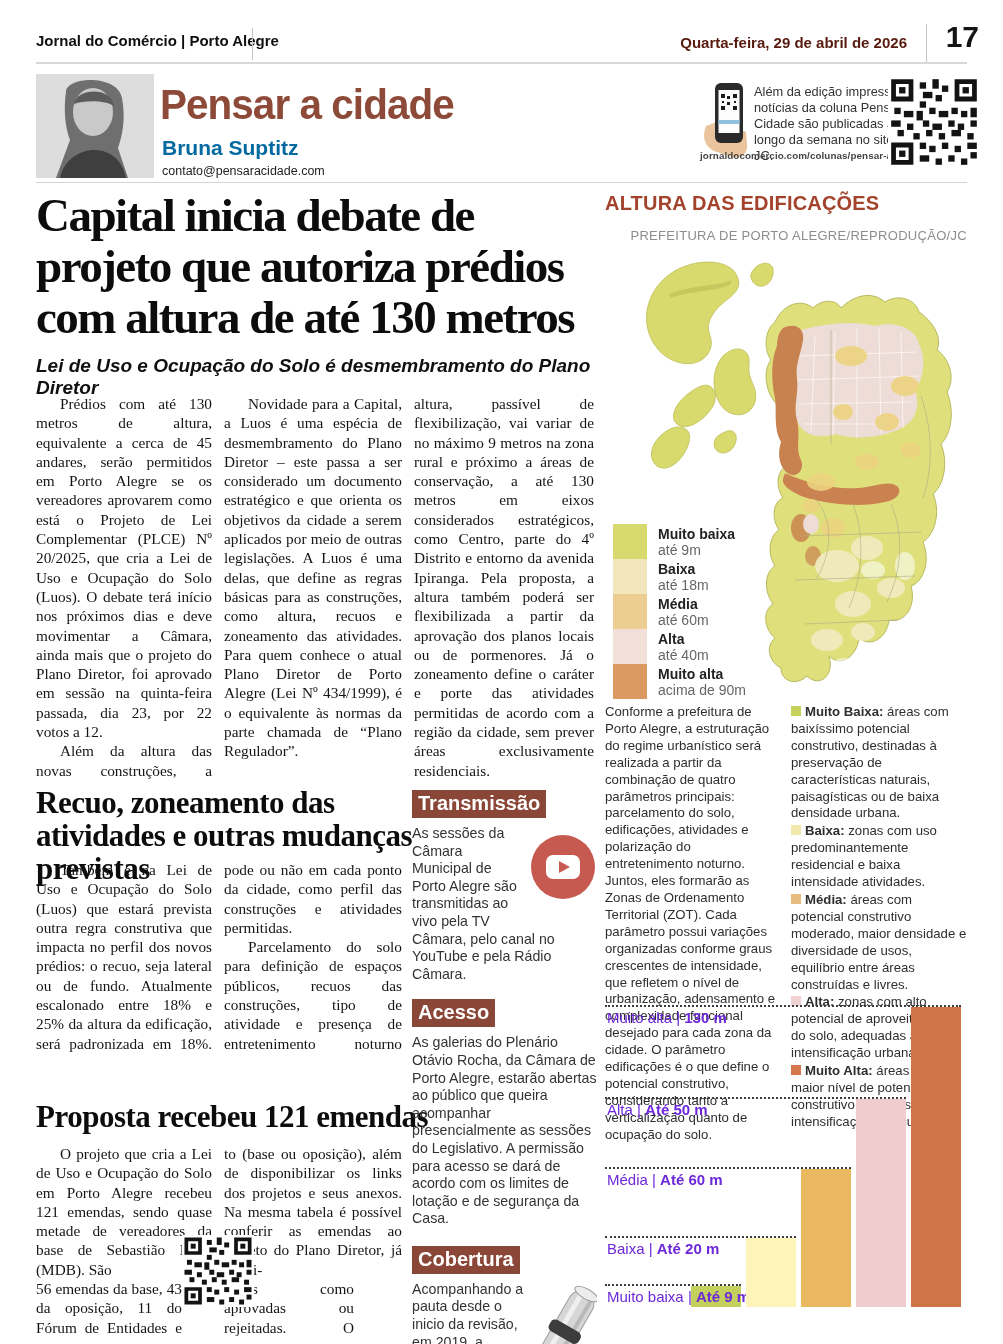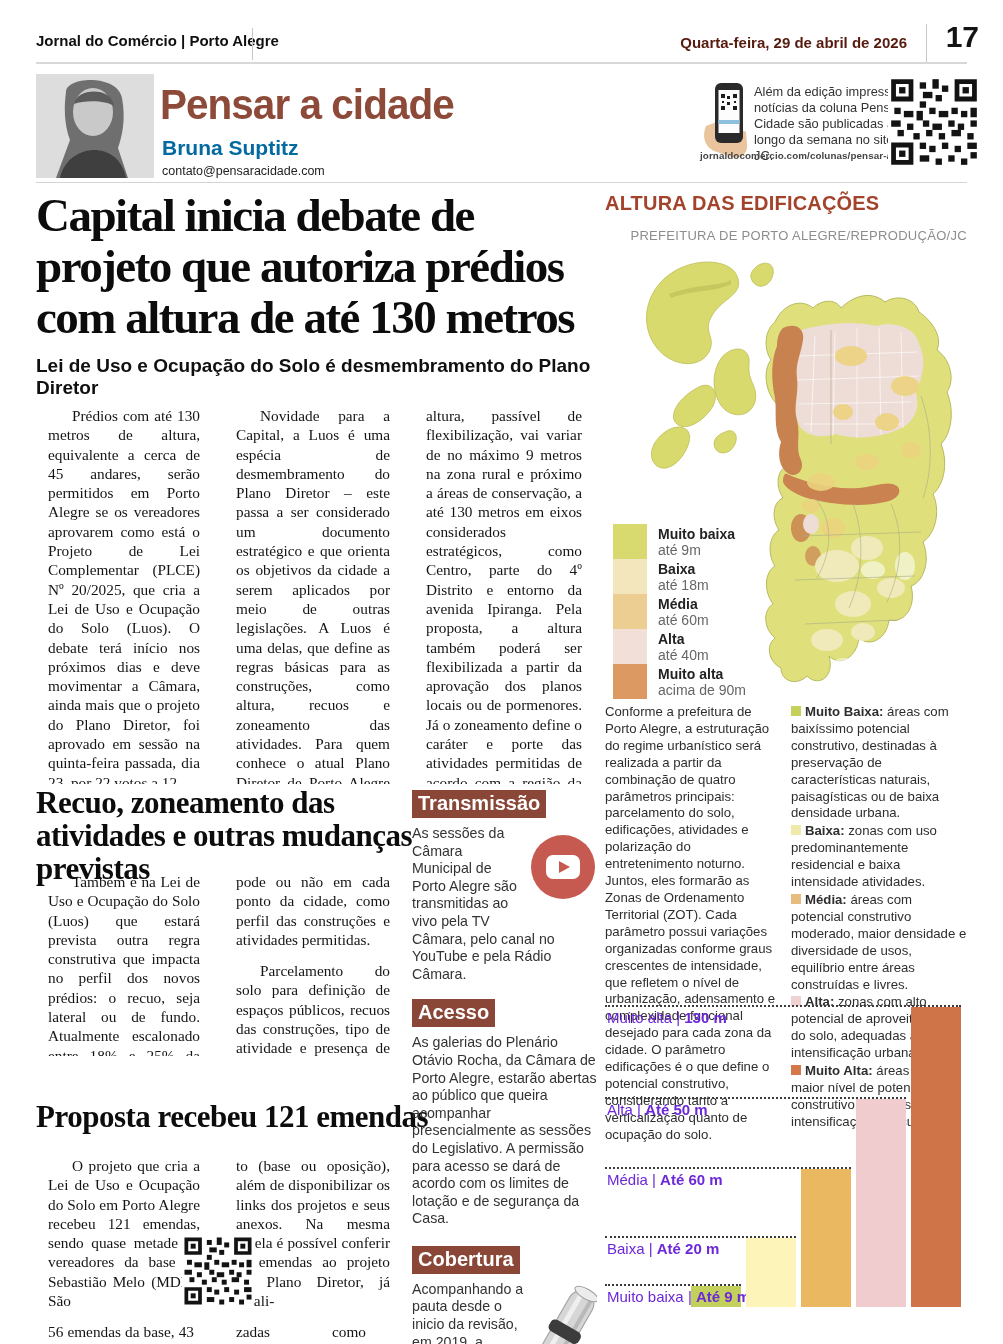--- a/index.html
+++ b/index.html
@@ -18,24 +18,24 @@
   .mast-title{left:160px;top:80px;font-size:43px;font-weight:bold;color:#8d4a39;
               transform:scaleX(.94);transform-origin:left;letter-spacing:-1px;}
   .mast-author{left:162px;top:136px;font-size:21px;font-weight:bold;color:#0369a1;}
   .mast-contact{left:162px;top:164px;font-size:12.5px;color:#222;}
   .promo-text{left:754px;top:84px;width:172px;font-size:12.8px;line-height:16px;color:#333;}
   .promo-url{left:700px;top:150px;font-size:9.8px;font-weight:bold;color:#444;letter-spacing:.1px;}
 
   
   .headline{left:36px;top:190px;width:565px;font-family:"Liberation Serif",serif;
             font-size:47px;line-height:51px;font-weight:bold;color:#0c0c0c;letter-spacing:-1.5px;}
-  .subhead{left:36px;top:355px;width:565px;font-size:19px;font-weight:bold;color:#101010;}
+  .subhead{left:36px;top:355px;width:565px;font-size:19px;font-weight:bold;color:#101010;font-style:italic;}
   .bodycol{font-family:"Liberation Serif",serif;font-size:15.3px;line-height:19.3px;
            text-align:justify;color:#141414;overflow:hidden;}
-  .bodycol p{margin:12px;text-indent:24px;}
+  .bodycol p{margin:0;text-indent:24px;}
   .bodycol p.noind{text-indent:0;}
 
   .sec-head{font-family:"Liberation Serif",serif;font-weight:bold;color:#0c0c0c;
             font-size:31px;line-height:33px;letter-spacing:-.5px;}
 
   
   .boxcol{left:412px;top:790px;width:185px;height:556px;}
   .box-h{display:inline-block;background:#8a4637;color:#fff;font-size:20px;font-weight:bold;
          padding:1px 6px 3px;line-height:24px;}
   .box-b{font-size:14.2px;line-height:17.6px;color:#333;margin-top:7px;}

